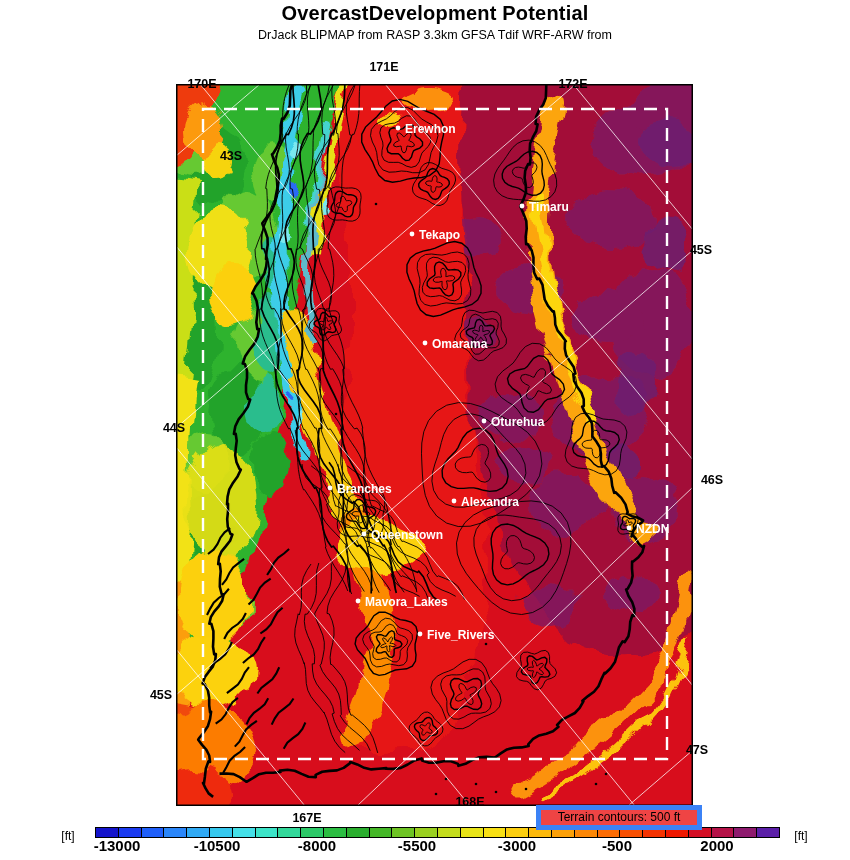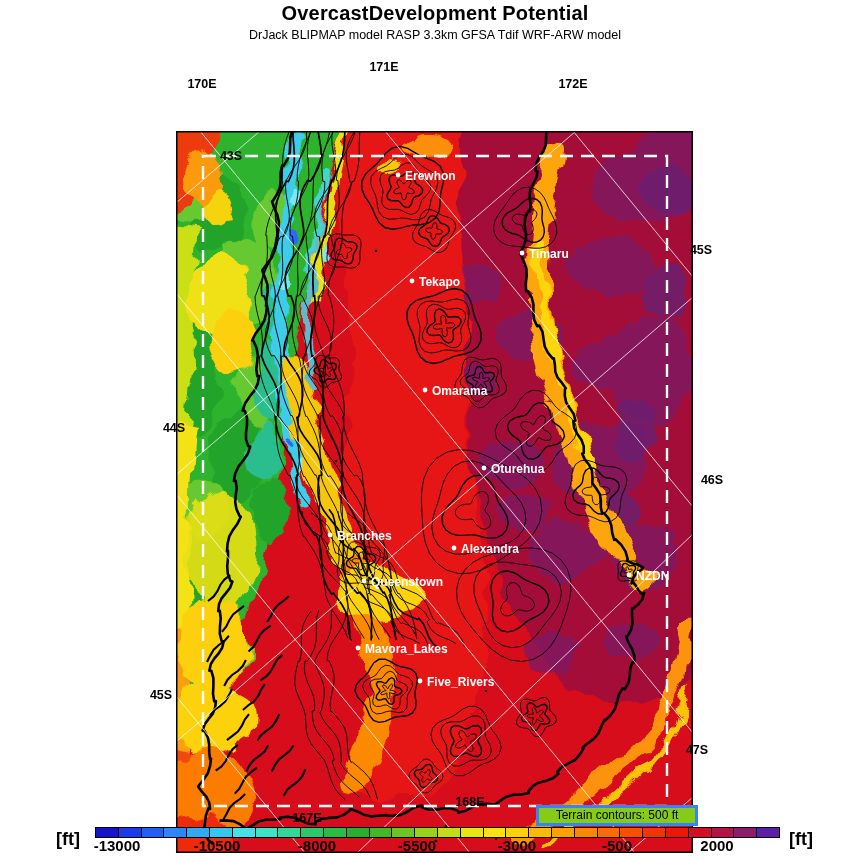--- a/index.html
+++ b/index.html
@@ -3,42 +3,42 @@
 <meta charset="utf-8">
 <style>
   html,body{margin:0;padding:0;background:#fff;}
   .page{position:relative;width:850px;height:860px;background:#fff;overflow:hidden;
         font-family:"Liberation Sans",sans-serif;color:#000;}
   .titles{position:absolute;left:20px;top:0;width:830px;text-align:center;}
   .t1{font-size:20px;font-weight:bold;margin-top:2px;letter-spacing:.2px;}
   .t2{font-size:17px;margin-top:3px;}
   .t2 .sm{font-size:13px;}
   .t3{font-size:12.5px;margin-top:3px;}
-  #map-wrap{position:absolute;left:176px;top:84px;width:517px;height:722px;margin-top:47px;}
+  #map-wrap{position:absolute;left:176px;top:84px;width:517px;height:722px;}
   #map-svg{display:block;width:517px;height:722px;}
   .axl{position:absolute;transform:translate(-50%,-50%);font-size:12.5px;font-weight:bold;
        white-space:nowrap;z-index:5;}
   .terrain-note{position:absolute;left:536px;top:805px;width:156px;height:15px;line-height:15px;
-       text-align:center;font-size:12px;border:3px solid #3b82f6;background:#84cc16;z-index:6;}
+       text-align:center;font-size:12px;border:5px solid #3b82f6;background:#ef4444;z-index:6;}
   #colorbar{position:absolute;left:95px;top:827px;width:683px;height:9px;display:flex;
        border:1px solid #000;box-sizing:content-box;z-index:4;}
   #colorbar .seg{flex:1 1 auto;border-right:1px solid #000;}
   #colorbar .seg:last-child{border-right:none;}
   .cbtick{position:absolute;top:837px;transform:translateX(-50%);font-size:15px;font-weight:bold;
        white-space:nowrap;z-index:4;}
-  .unit{position:absolute;top:829px;transform:translateX(-50%);font-size:18px;z-index:4;font-weight:bold;}
+  .unit{position:absolute;top:829px;transform:translateX(-50%);font-size:12px;z-index:4;}
 </style>
 </head>
 <body>
 
 <div class="page">
 
   <div class="titles">
     <div class="t1">OvercastDevelopment Potential</div>
-    <div class="t3">DrJack BLIPMAP model RASP 3.3km GFSA Tdif WRF-ARW model</div>
+    <div class="t3">DrJack BLIPMAP from RASP 3.3km GFSA Tdif WRF-ARW from</div>
   </div>
 
   <div id="map-wrap">
     <svg id="map-svg" viewBox="0 0 517 722">
       <defs>
         <filter id="f1" x="-15%" y="-15%" width="130%" height="130%">
           <feTurbulence type="fractalNoise" baseFrequency="0.035" numOctaves="3" seed="11" result="n"></feTurbulence>
           <feDisplacementMap in="SourceGraphic" in2="n" scale="22" xChannelSelector="R" yChannelSelector="G"></feDisplacementMap>
         </filter>
       </defs>

